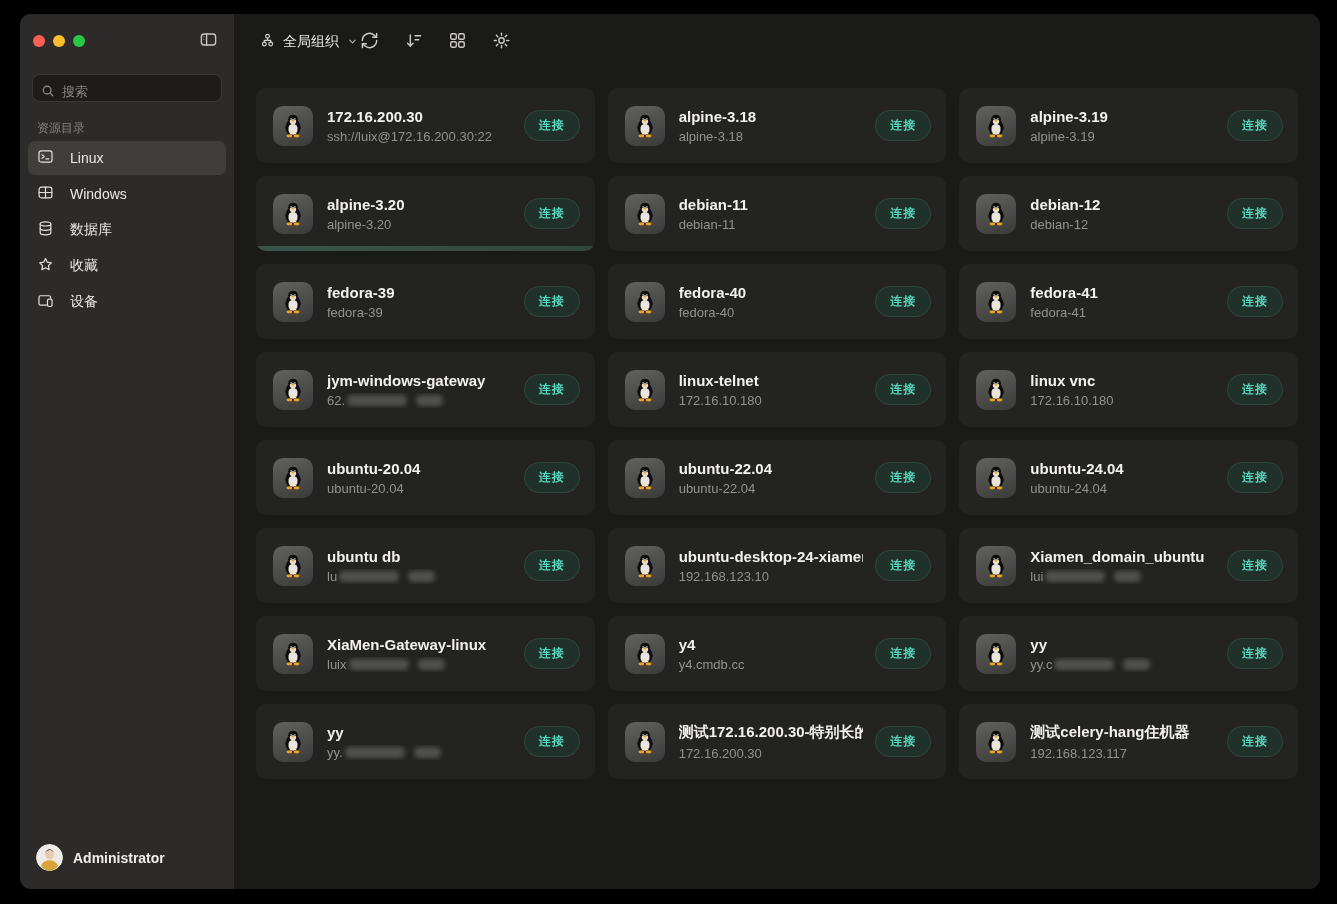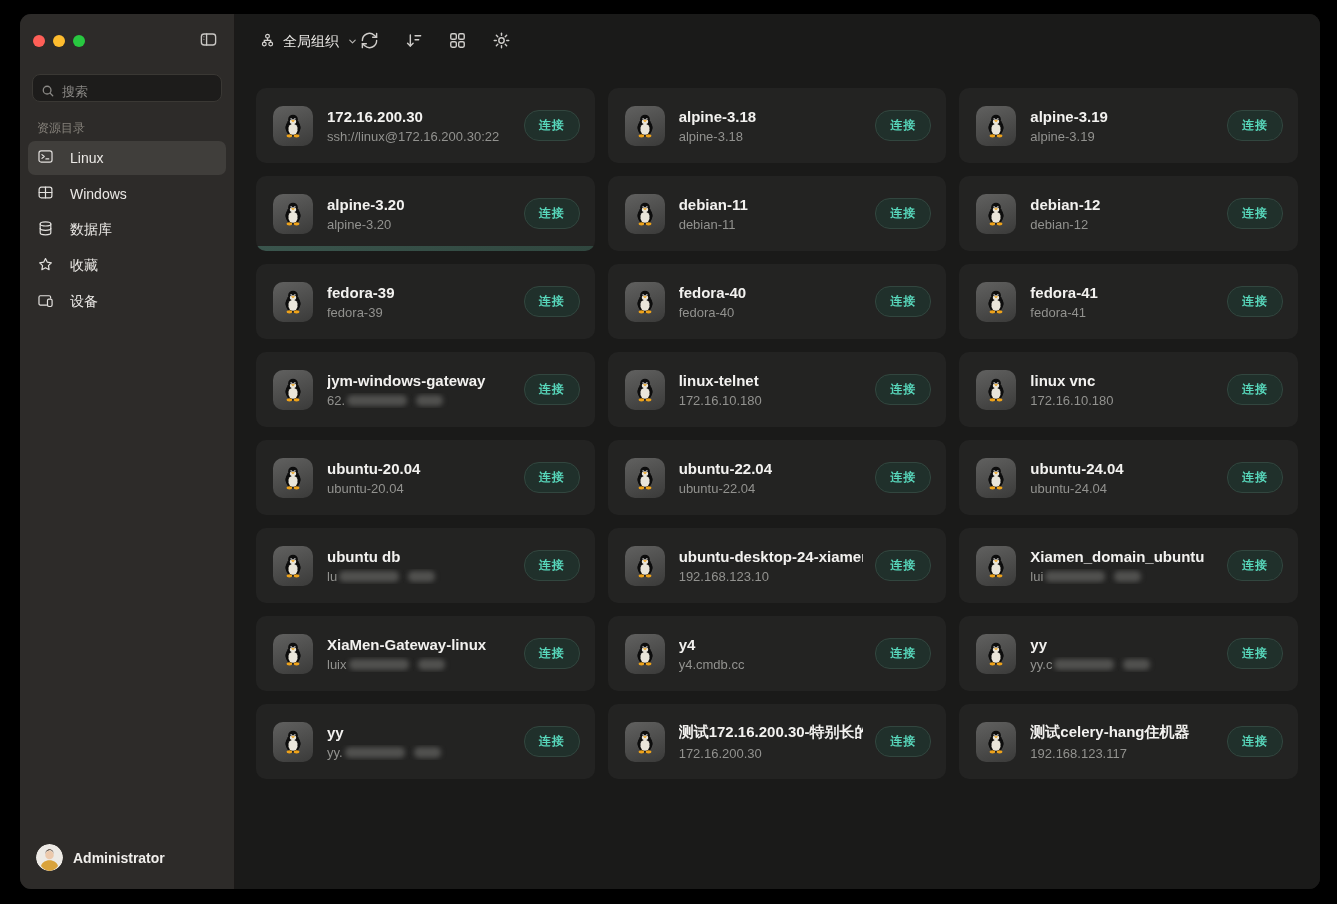--- a/index.html
+++ b/index.html
@@ -248,21 +248,21 @@
                 <path d="M13.4 8.9 L18.6 8.9 L16 11.4 Z" fill="#efa31a"></path>
                 <path d="M7.6 14 q-2.2 5 0.8 8.4 l2.2-2 q-2-3.2-1.4-6.4z" fill="#0d0d0d"></path>
                 <path d="M24.4 14 q2.2 5-0.8 8.4 l-2.2-2 q2-3.2 1.4-6.4z" fill="#0d0d0d"></path>
                 <ellipse cx="11.6" cy="28" rx="3.6" ry="2" fill="#efa31a"></ellipse>
                 <ellipse cx="20.4" cy="28" rx="3.6" ry="2" fill="#efa31a"></ellipse>
               </svg>
             </div>
             <div class="meta">
               <div class="card-title">172.16.200.30</div>
               <div class="card-sub">
-                <span>ssh://linux@172.16.200.30:22</span>
+                <span>ssh://luix@172.16.200.30:22</span>
               </div>
             </div>
             <button class="connect">连接</button>
           </div>
           <div class="card">
             <div class="tile">
               <svg width="26" height="28" viewBox="0 0 32 32">
                 <ellipse cx="16" cy="18" rx="9" ry="11" fill="#0d0d0d"></ellipse>
                 <circle cx="16" cy="8" r="6" fill="#0d0d0d"></circle>
                 <ellipse cx="16" cy="20" rx="5.8" ry="6.8" fill="#e9e5da"></ellipse>

